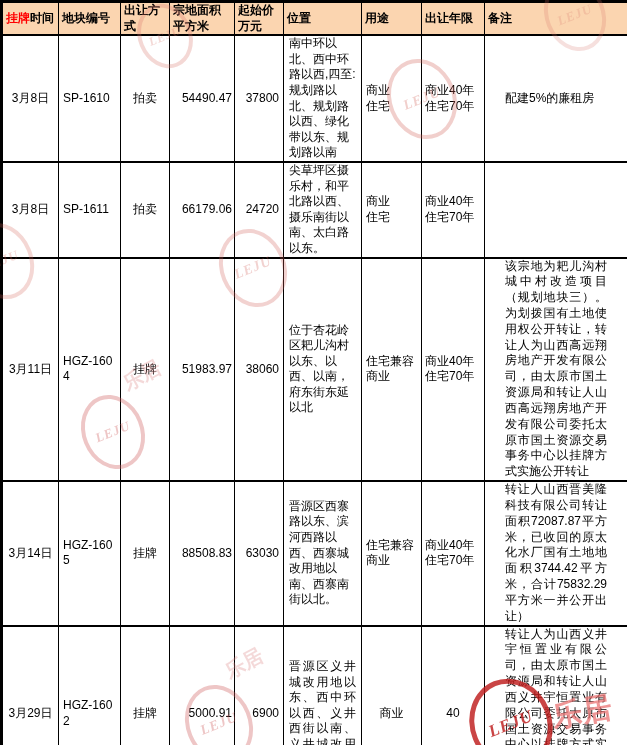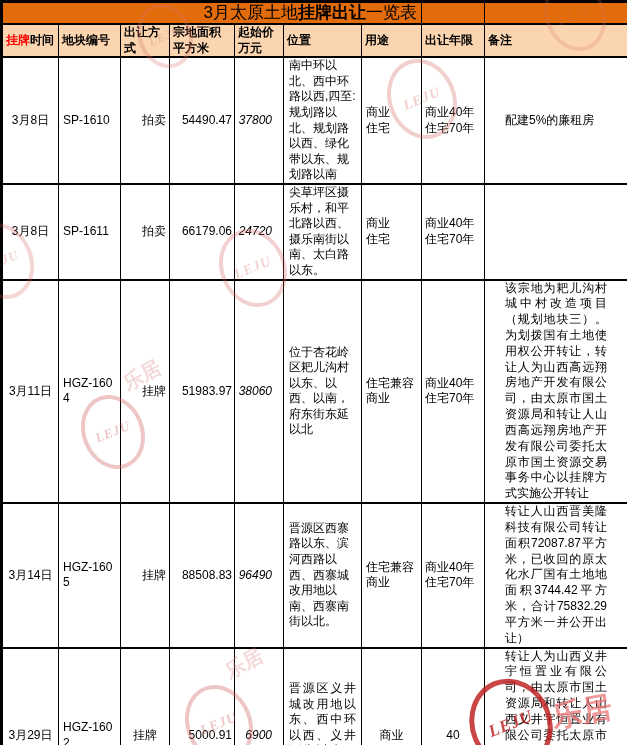--- a/index.html
+++ b/index.html
@@ -37,23 +37,23 @@
   tr.r-head th{
     background:#FBD5B0;font-weight:bold;text-align:left;
     border-bottom-width:2px;padding:0 3px;white-space:pre-line;
   }
   .red-part{color:#FF0000;}
   
   tr.r1 td,tr.r2 td,tr.r3 td,tr.r4 td{border-bottom-width:2px;}
   
   td.c-date{text-align:center;padding:8px 1px;margin-top:26px;}
   td.c-code{text-align:left;padding-left:4px;}
-  td.c-method{text-align:left;padding-left:21px;}
+  td.c-method{text-align:left;padding-left:12px;}
   td.c-area{text-align:right;padding-right:2px;}
-  td.c-price{text-align:right;padding-right:11px;font-style:italic;}
+  td.c-price{text-align:right;padding-right:4px;}
   td.c-loc{text-align:left;padding:0 5px;}
   td.c-use{text-align:left;padding-left:4px;white-space:pre-line;}
   td.c-years{text-align:left;padding-left:3px;white-space:pre-line;margin-left:24px;}
   td.c-remark{text-align:justify;padding:0 20px;line-height:1.32;}
   
   tr.r5 td.c-method,tr.r5 td.c-use,tr.r5 td.c-years{text-align:center;padding:0;}
   tr.r5 td.c-loc{text-align:justify;text-align-last:center;}
   tr.r5 td.c-remark{text-align:justify;text-align-last:center;}
   
   .wm{position:absolute;pointer-events:none;z-index:5;}
@@ -79,25 +79,20 @@
       <col style="width:49px">
     <col style="width:65px">
       <col style="width:49px">
       <col style="width:78px">
     <col style="width:60px">
       <col style="width:63px">
       <col style="width:144px">
   </colgroup>
 
   <tbody>
-      <tr class="r-title">
-    <td class="title-main" colspan="7"><span>3月太原土地</span><span class="title-emph">挂牌出让</span><span>一览表</span></td>
-    <td></td>
-    <td></td>
-  </tr>
 
   <tr class="r-head">
     <th><span class="red-part">挂牌</span><span>时间</span></th>
     <th>地块编号</th>
     <th>出让方式</th>
     <th>宗地面积
 平方米</th>
     <th>起始价
 万元</th>
     <th>位置</th>
@@ -146,21 +141,21 @@
     <td class="c-years">商业40年
 住宅70年</td>
     <td class="c-remark">该宗地为耙儿沟村城中村改造项目（规划地块三）。为划拨国有土地使用权公开转让，转让人为山西高远翔房地产开发有限公司，由太原市国土资源局和转让人山西高远翔房地产开发有限公司委托太原市国土资源交易事务中心以挂牌方式实施公开转让</td>
   </tr>
 
   <tr class="r4">
     <td class="c-date">3月14日</td>
     <td class="c-code">HGZ-1605</td>
     <td class="c-method">挂牌</td>
     <td class="c-area">88508.83</td>
-    <td class="c-price">96490</td>
+    <td class="c-price">63030</td>
     <td class="c-loc">晋源区西寨路以东、滨河西路以西、西寨城改用地以南、西寨南街以北。</td>
     <td class="c-use">住宅兼容
 商业</td>
     <td class="c-years">商业40年
 住宅70年</td>
     <td class="c-remark">转让人山西晋美隆科技有限公司转让面积72087.87平方米，已收回的原太化水厂国有土地地面积3744.42平方米，合计75832.29平方米一并公开出让）</td>
   </tr>
 
   <tr class="r5">
     <td class="c-date">3月29日</td>

